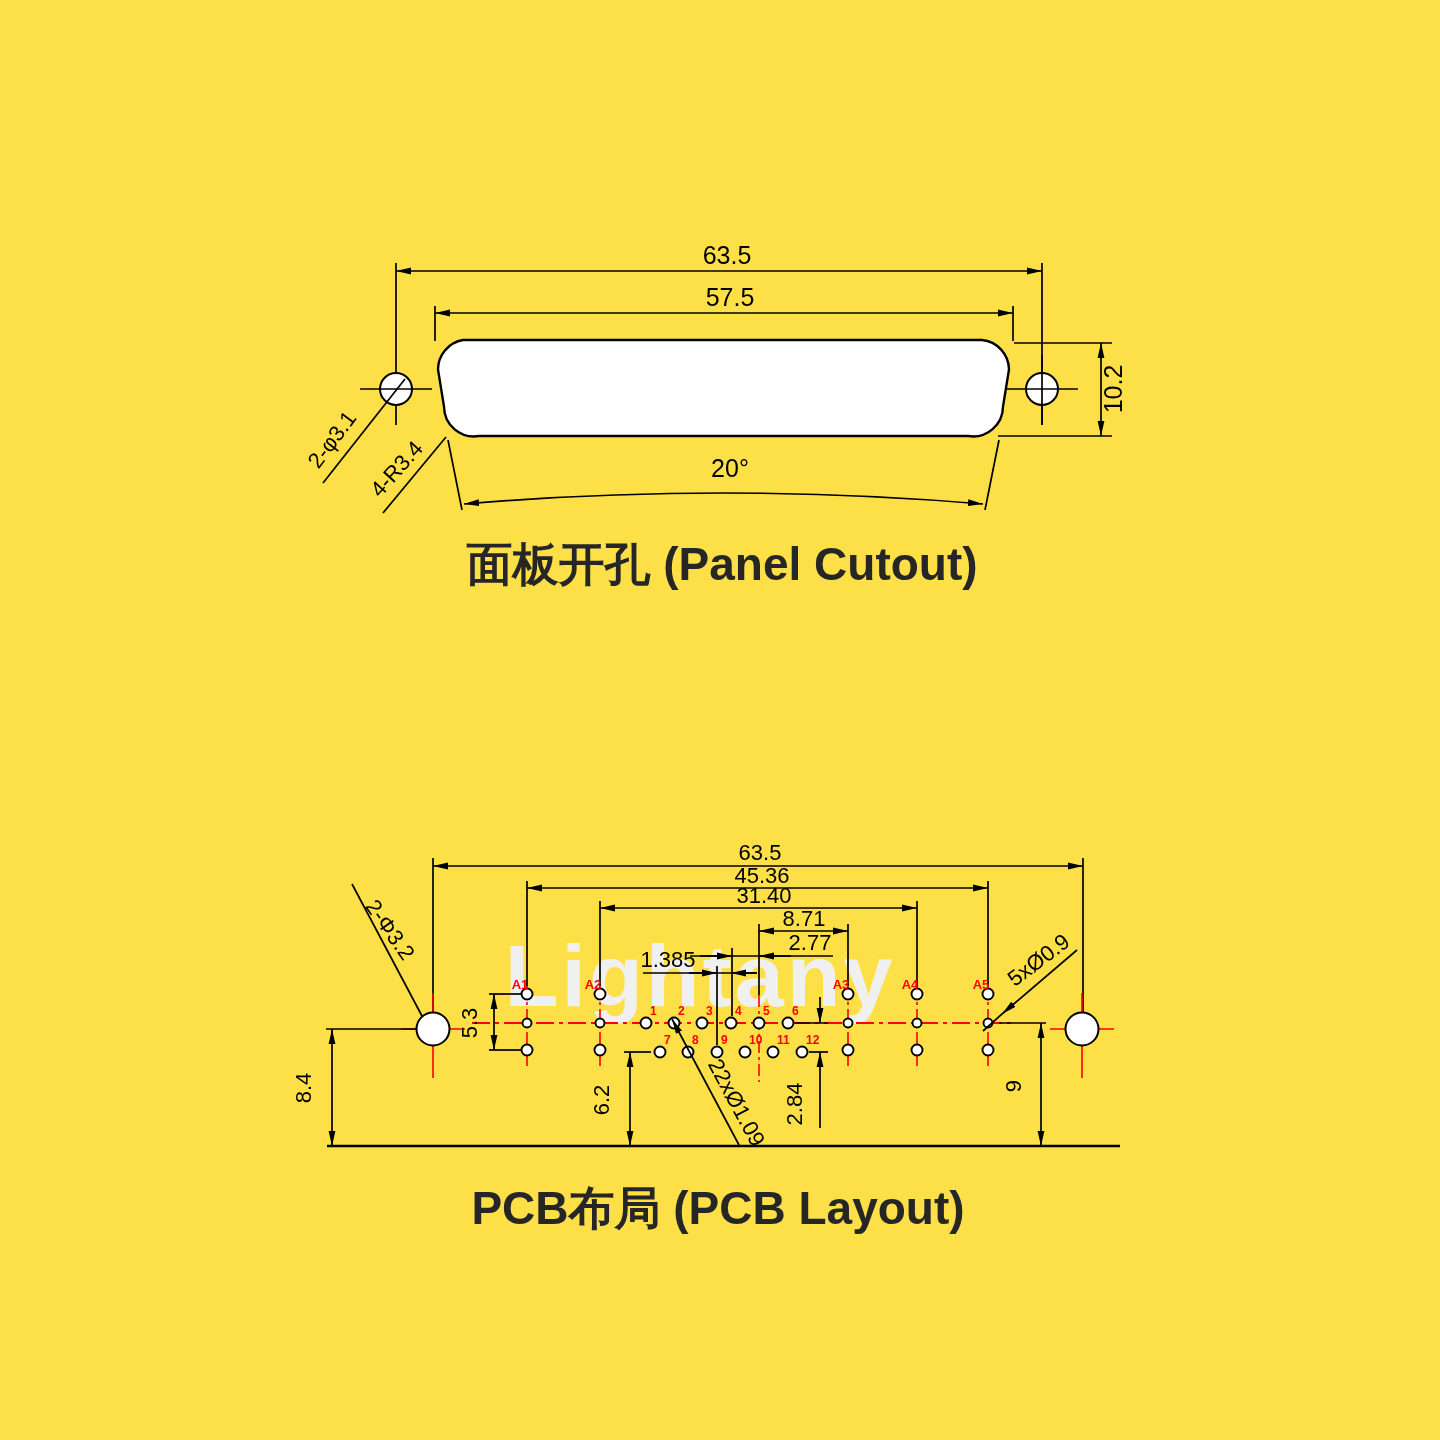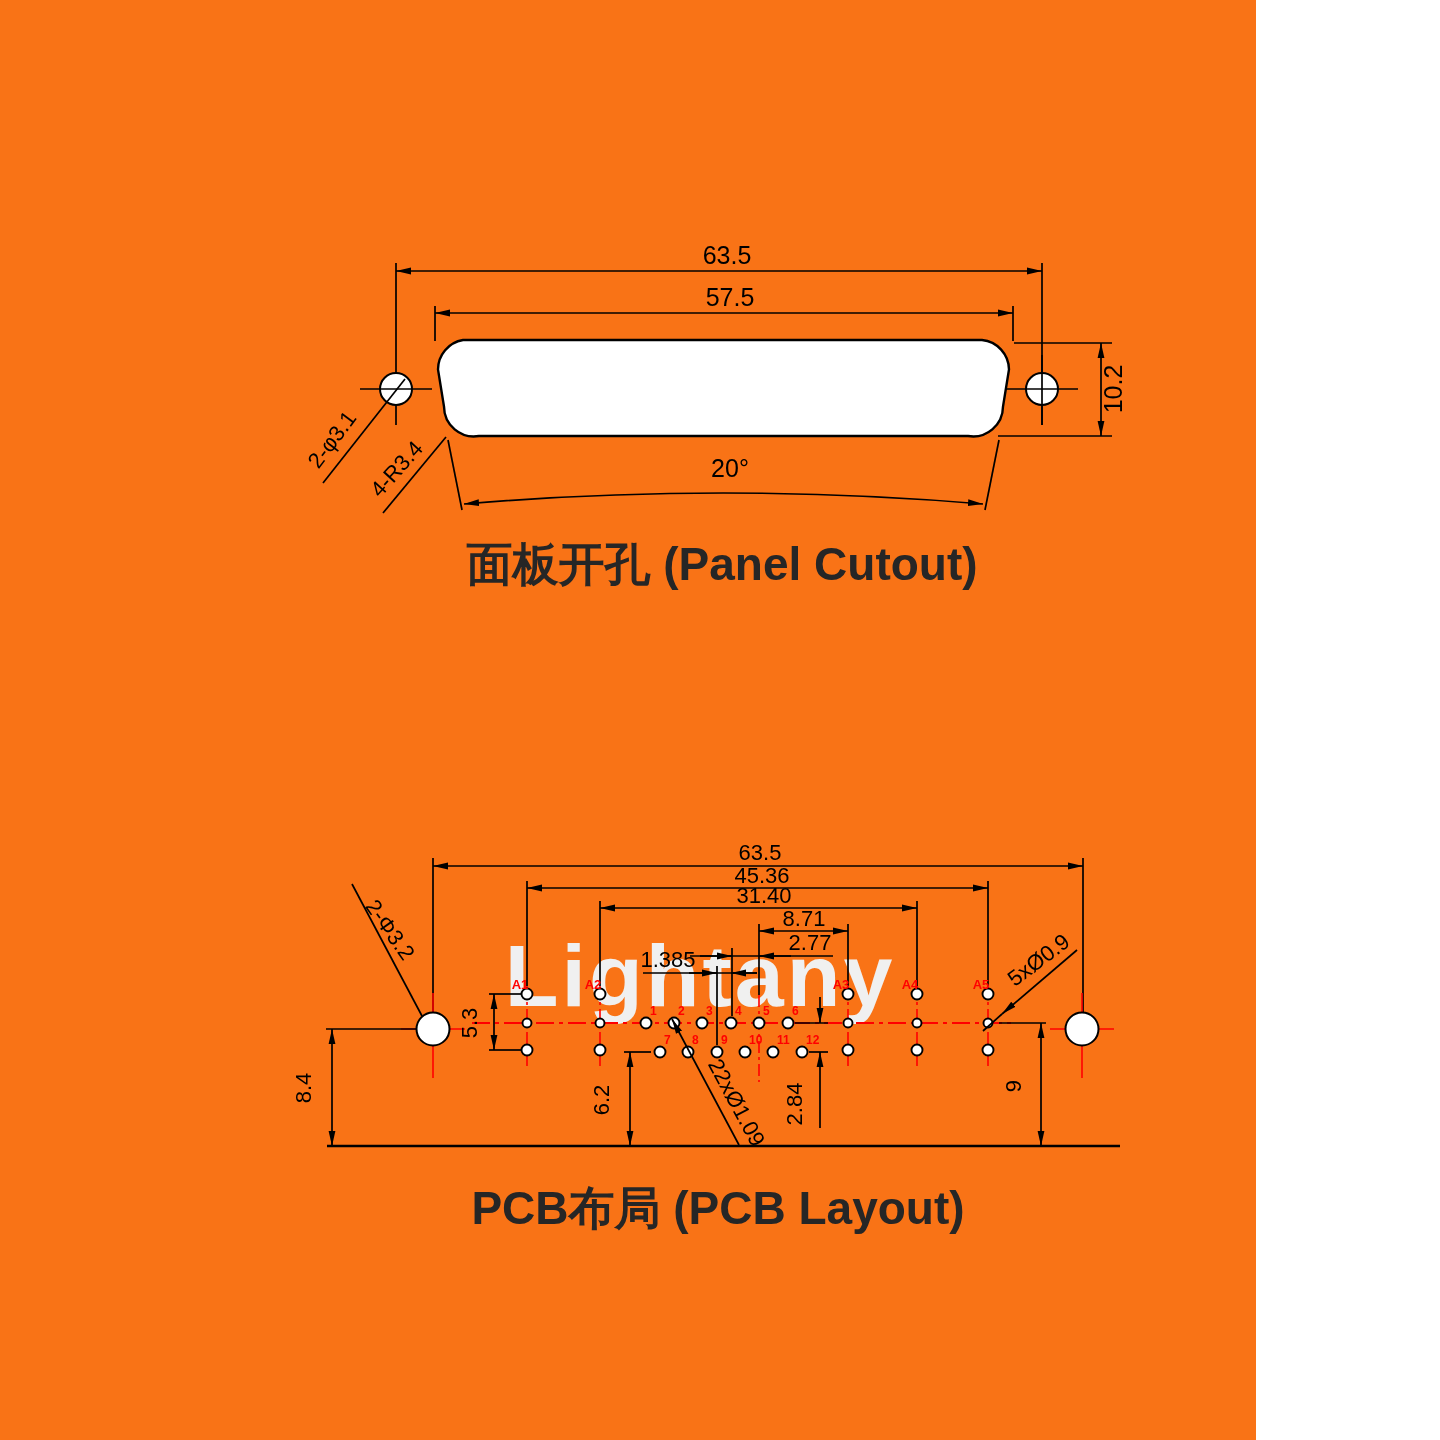--- a/index.html
+++ b/index.html
@@ -1,16 +1,16 @@
 <!DOCTYPE html>
 <html><head>
 <meta charset="utf-8">
 <style>
   html,body{margin:0;padding:0;background:#ffffff;}
-  #canvas{width:1256px;height:1440px;position:relative;background:#f97316;}
+  #canvas{width:1440px;height:1440px;position:relative;background:#fde047;}
   svg{display:block;}
   .ln{stroke:#000;stroke-width:1.7;fill:none;}
   .thick{stroke:#000;stroke-width:2.3;fill:none;}
   .outline{stroke:#000;stroke-width:2.4;fill:#fff;}
   .red{stroke:#ff0000;stroke-width:1.8;fill:none;}
   .redthin{stroke:#ff0000;stroke-width:1.6;fill:none;}
   .dash{stroke-dasharray:18 5 4 5;}
   .dashv{stroke-dasharray:12 4 3 4;}
   .hole{stroke:#000;stroke-width:2;fill:#fff;}
   .pin{stroke:#000;stroke-width:1.9;fill:#fff;}

